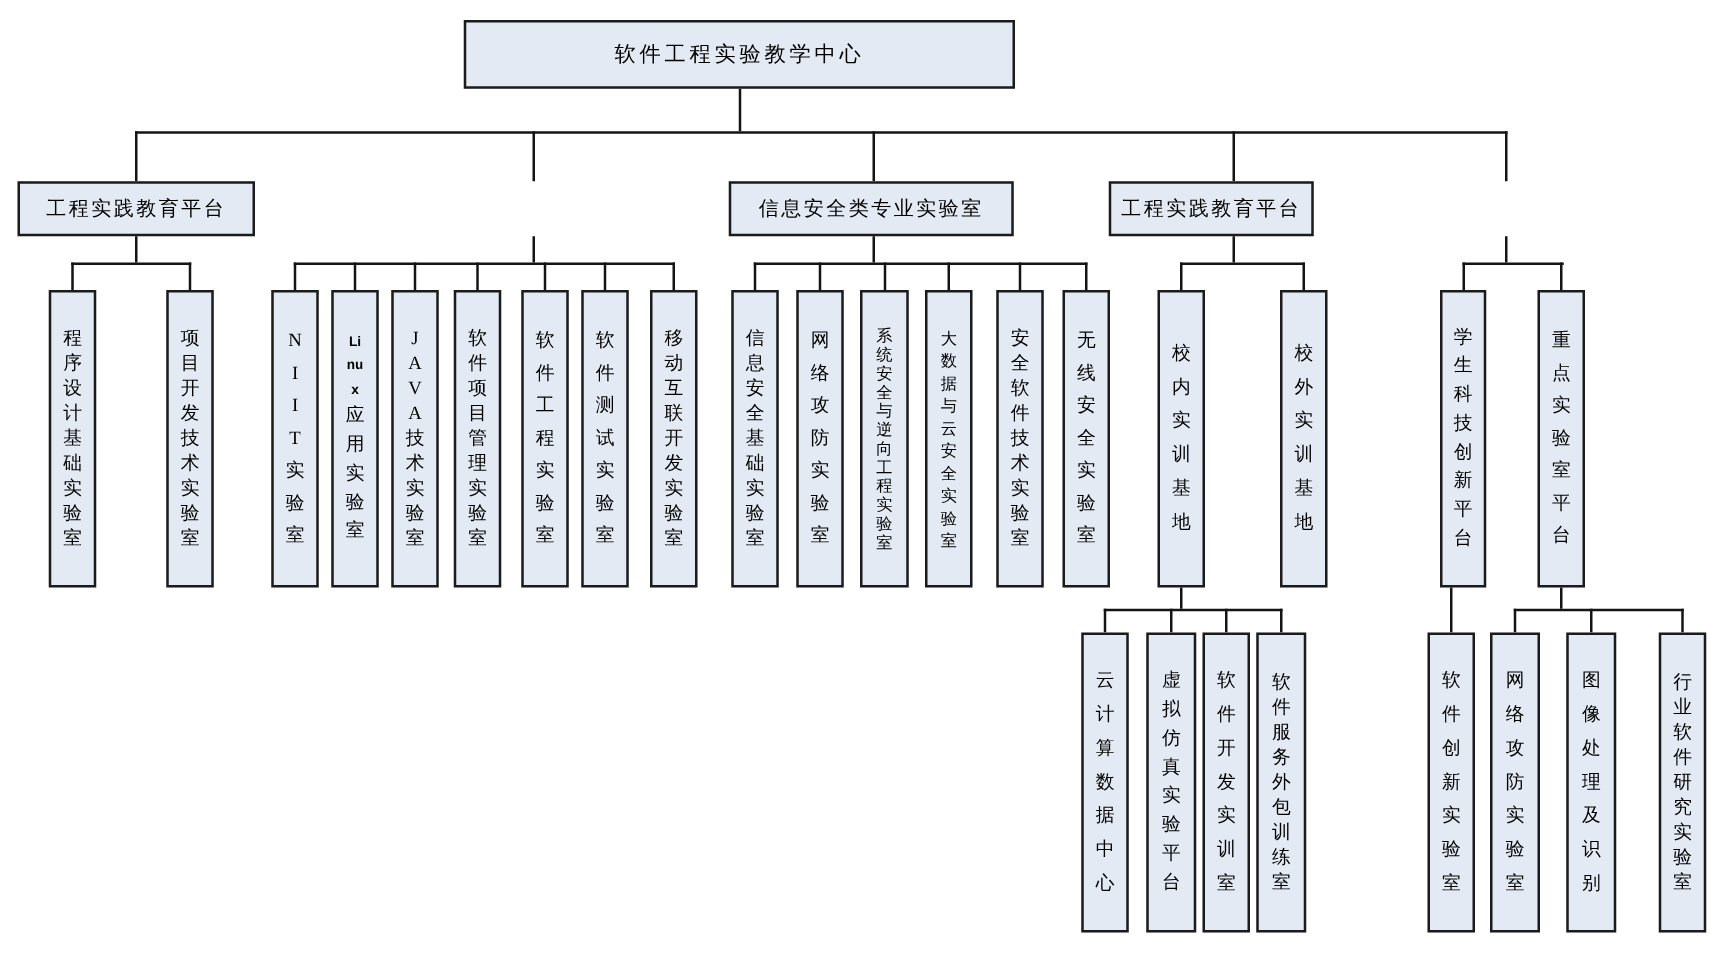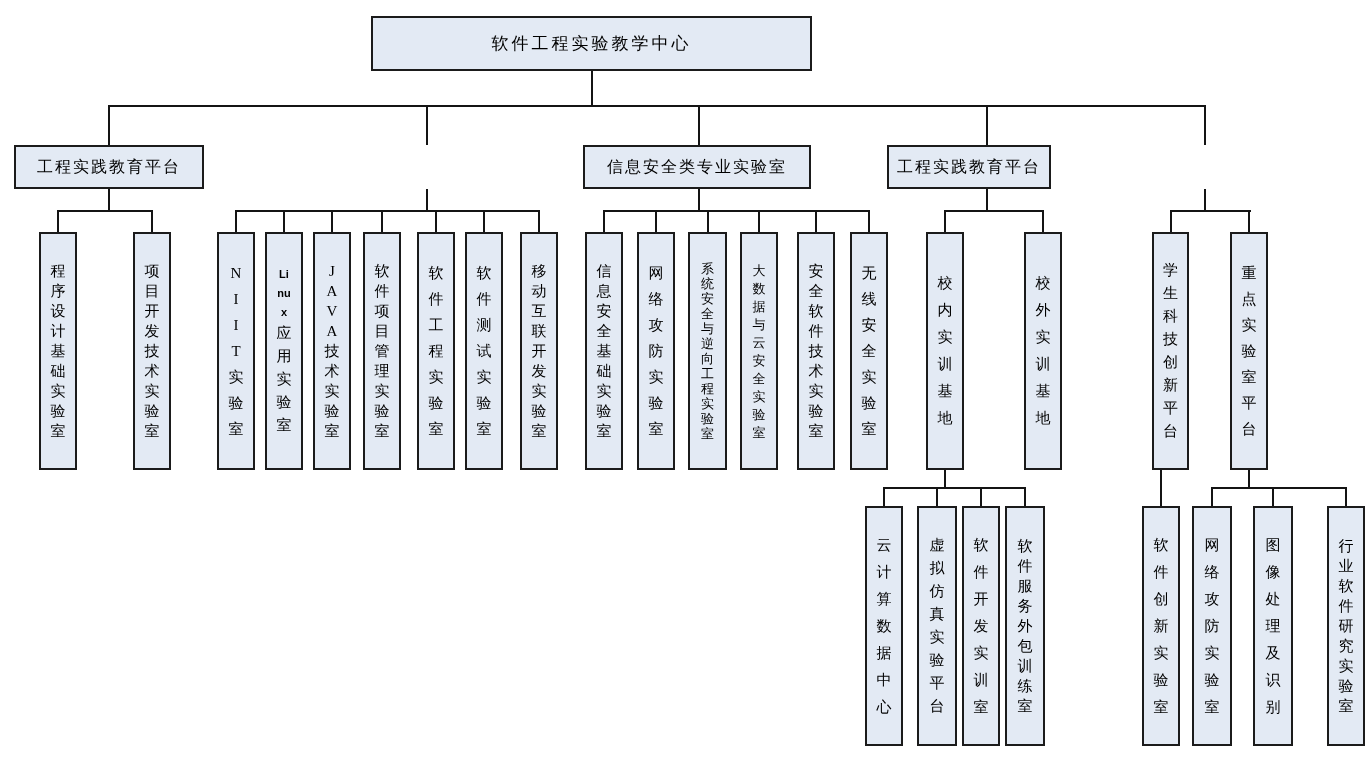--- a/index.html
+++ b/index.html
@@ -70,21 +70,21 @@
       <span class="row" style="font-size: 15px;">N</span>
       <span class="row" style="font-size: 15px;">I</span>
       <span class="row" style="font-size: 15px;">I</span>
       <span class="row" style="font-size: 15px;">T</span>
       <span class="row" style="font-size: 15px;">实</span>
       <span class="row" style="font-size: 15px;">验</span>
       <span class="row" style="font-size: 15px;">室</span>
     </div>
     <div class="node v" style="left: 265px; top: 232px; width: 38px; height: 238px; gap: 8px;">
       <span class="row lat" style="font-size: 11px;">Li</span>
-      <span class="row lat" style="font-size: 11px;">nu</span>
+      <span class="row lat" style="font-size: 11px; font-family: Liberation Mono, monospace;">nu</span>
       <span class="row lat" style="font-size: 11px;">x</span>
       <span class="row" style="font-size: 15px;">应</span>
       <span class="row" style="font-size: 15px;">用</span>
       <span class="row" style="font-size: 15px;">实</span>
       <span class="row" style="font-size: 15px;">验</span>
       <span class="row" style="font-size: 15px;">室</span>
     </div>
     <div class="node v" style="left: 313px; top: 232px; width: 38px; height: 238px; gap: 5px;">
       <span class="row" style="font-size: 15px;">J</span>
       <span class="row" style="font-size: 15px;">A</span>

